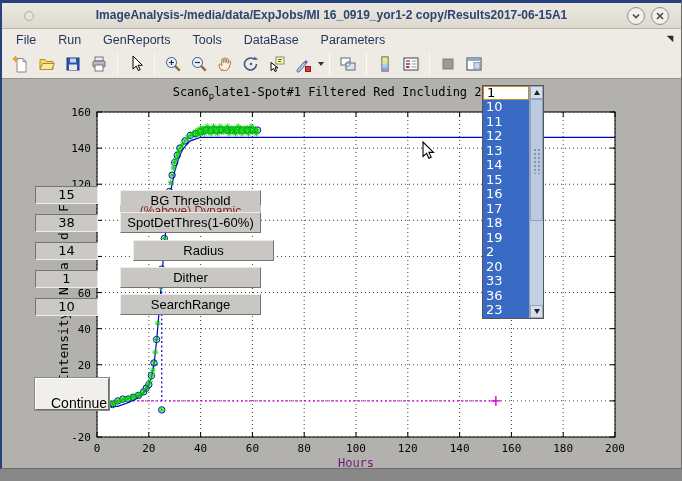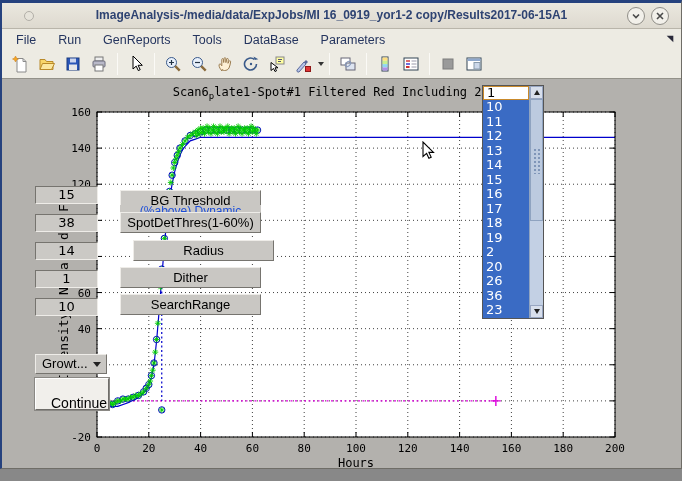--- a/index.html
+++ b/index.html
@@ -35,35 +35,35 @@
   .tsep{width:1px;height:22px;background:#a09e95;border-right:1px solid #fbfaf6;margin:0 5px;}
   .caret{width:0;height:0;border-left:3.5px solid transparent;border-right:3.5px solid transparent;
     border-top:4px solid #333;margin-left:2px;}
   
   .figure{position:absolute;left:0;top:76px;width:679px;height:401px;background:#b3b1ad;}
   .figure svg.plot{position:absolute;left:0;top:0;}
   .plot-title{position:absolute;left:95px;width:518px;top:6px;text-align:center;
     font:12px "DejaVu Sans Mono",monospace;color:#000;white-space:nowrap;}
   .plot-title .sub{font-size:9px;vertical-align:-3px;}
   .xlabel{position:absolute;left:95px;width:518px;top:377px;text-align:center;
-    font:12px "DejaVu Sans Mono",monospace;color:#000000;}
+    font:12px "DejaVu Sans Mono",monospace;color:#701a75;}
   .yfrag{position:absolute;left:54px;width:14px;height:14px;text-align:center;
     font:13px "DejaVu Sans Mono",monospace;color:#000;transform:rotate(-90deg);}
   .yfrag-long{position:absolute;left:26px;top:261px;width:70px;height:14px;text-align:center;
     font:13px "DejaVu Sans Mono",monospace;color:#000;transform:rotate(-90deg);}
   
   .editbox{position:absolute;left:33px;width:63px;height:18px;background:#cbc9c5;
     border:1px solid;border-color:#76746f #eeece8 #eeece8 #76746f;text-align:center;
     font:13px "DejaVu Sans",sans-serif;color:#000;line-height:16px;}
   .pbtn{position:absolute;left:118px;width:141px;height:21px;background:#c9c7c3;
     border:1px solid;border-color:#eeece8 #76746f #76746f #eeece8;
     font:13px "Liberation Sans",sans-serif;color:#000;text-align:center;line-height:19px;
     padding:0;white-space:nowrap;overflow:hidden;}
   .pbtn-strip{position:absolute;left:118px;top:126px;width:141px;height:7px;background:#c9c7c3;
-    overflow:hidden;font:12px "Liberation Sans",sans-serif;color:#1d4ed8;text-align:center;line-height:13px;}
+    overflow:hidden;font:12px "Liberation Sans",sans-serif;color:#7f1d1d;text-align:center;line-height:13px;}
   .growth{position:absolute;left:33px;top:275px;width:72px;height:20px;background:#c9c7c3;
     border:1px solid;border-color:#eeece8 #76746f #76746f #eeece8;
     font:13px "Liberation Sans",sans-serif;text-align:left;padding:0 0 0 6px;line-height:18px;
     display:flex;align-items:center;justify-content:space-between;}
   .growth .dd{width:0;height:0;border-left:4px solid transparent;border-right:4px solid transparent;
     border-top:5px solid #222;margin-right:5px;}
   .continue{position:absolute;left:33px;top:299px;width:74px;height:21px;background:#f1efeb;
     border:1px solid;border-color:#fff #6f6d69 #6f6d69 #fff;box-shadow:0 0 0 1px #8a8884;
     font:14px "Liberation Sans",sans-serif;color:#000;text-align:center;line-height:18px;padding:15px;}
   
@@ -484,43 +484,39 @@
     <div class="editbox" style="top:191px;">1</div>
     <div class="editbox" style="top:219px;">10</div>
 
     <button class="pbtn" style="top:111px;">BG Threshold</button>
     <div class="pbtn-strip">(%above) Dynamic</div>
     <button class="pbtn" style="top:133px;">SpotDetThres(1-60%)</button>
     <button class="pbtn" style="top:161px;margin-left:13px;">Radius</button>
     <button class="pbtn" style="top:215px;">SearchRange</button>
     <button class="pbtn" style="top:188px;">Dither</button>
 
-    <button class="growth">
-      <span>Growt...</span>
-      <span class="dd"></span>
-    </button>
     <button class="continue">Continue</button>
 
     <div class="spotlist">
       <div class="col">
         <div class="spot-editor">1</div>
         <div class="spot-items" id="spot-items">
             <div class="row">10</div>
             <div class="row">11</div>
             <div class="row">12</div>
             <div class="row">13</div>
             <div class="row">14</div>
             <div class="row">15</div>
             <div class="row">16</div>
             <div class="row">17</div>
             <div class="row">18</div>
             <div class="row">19</div>
             <div class="row">2</div>
             <div class="row">20</div>
-            <div class="row">26</div>
+            <div class="row">33</div>
             <div class="row">36</div>
             <div class="row">23</div>
           </div>
       </div>
       <div class="sbar">
         <button class="sbtn up">
             <span class="tri-up"></span>
           </button>
         <div class="sthumb">
             <span class="grip"></span>

